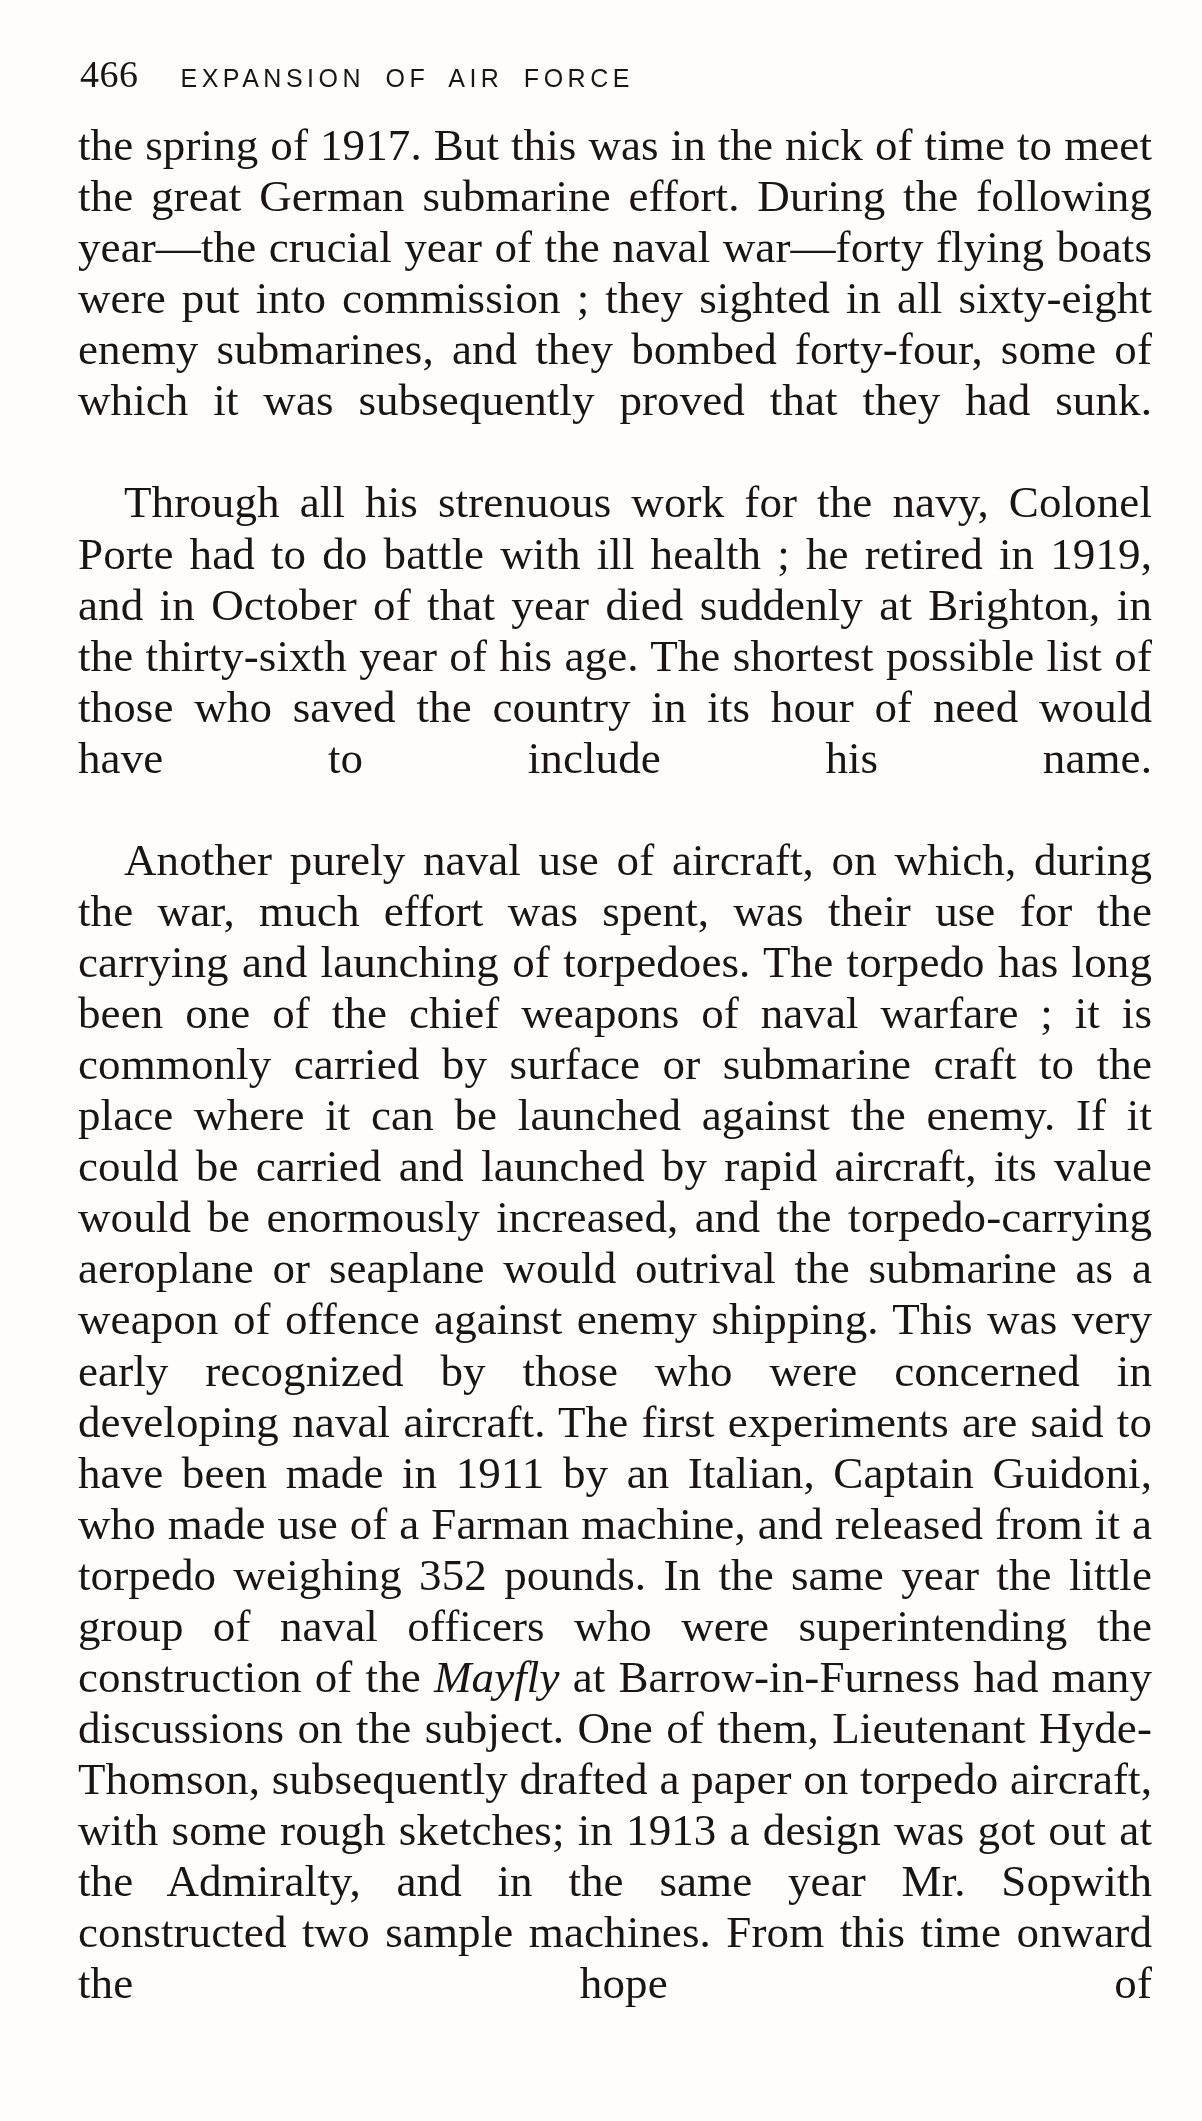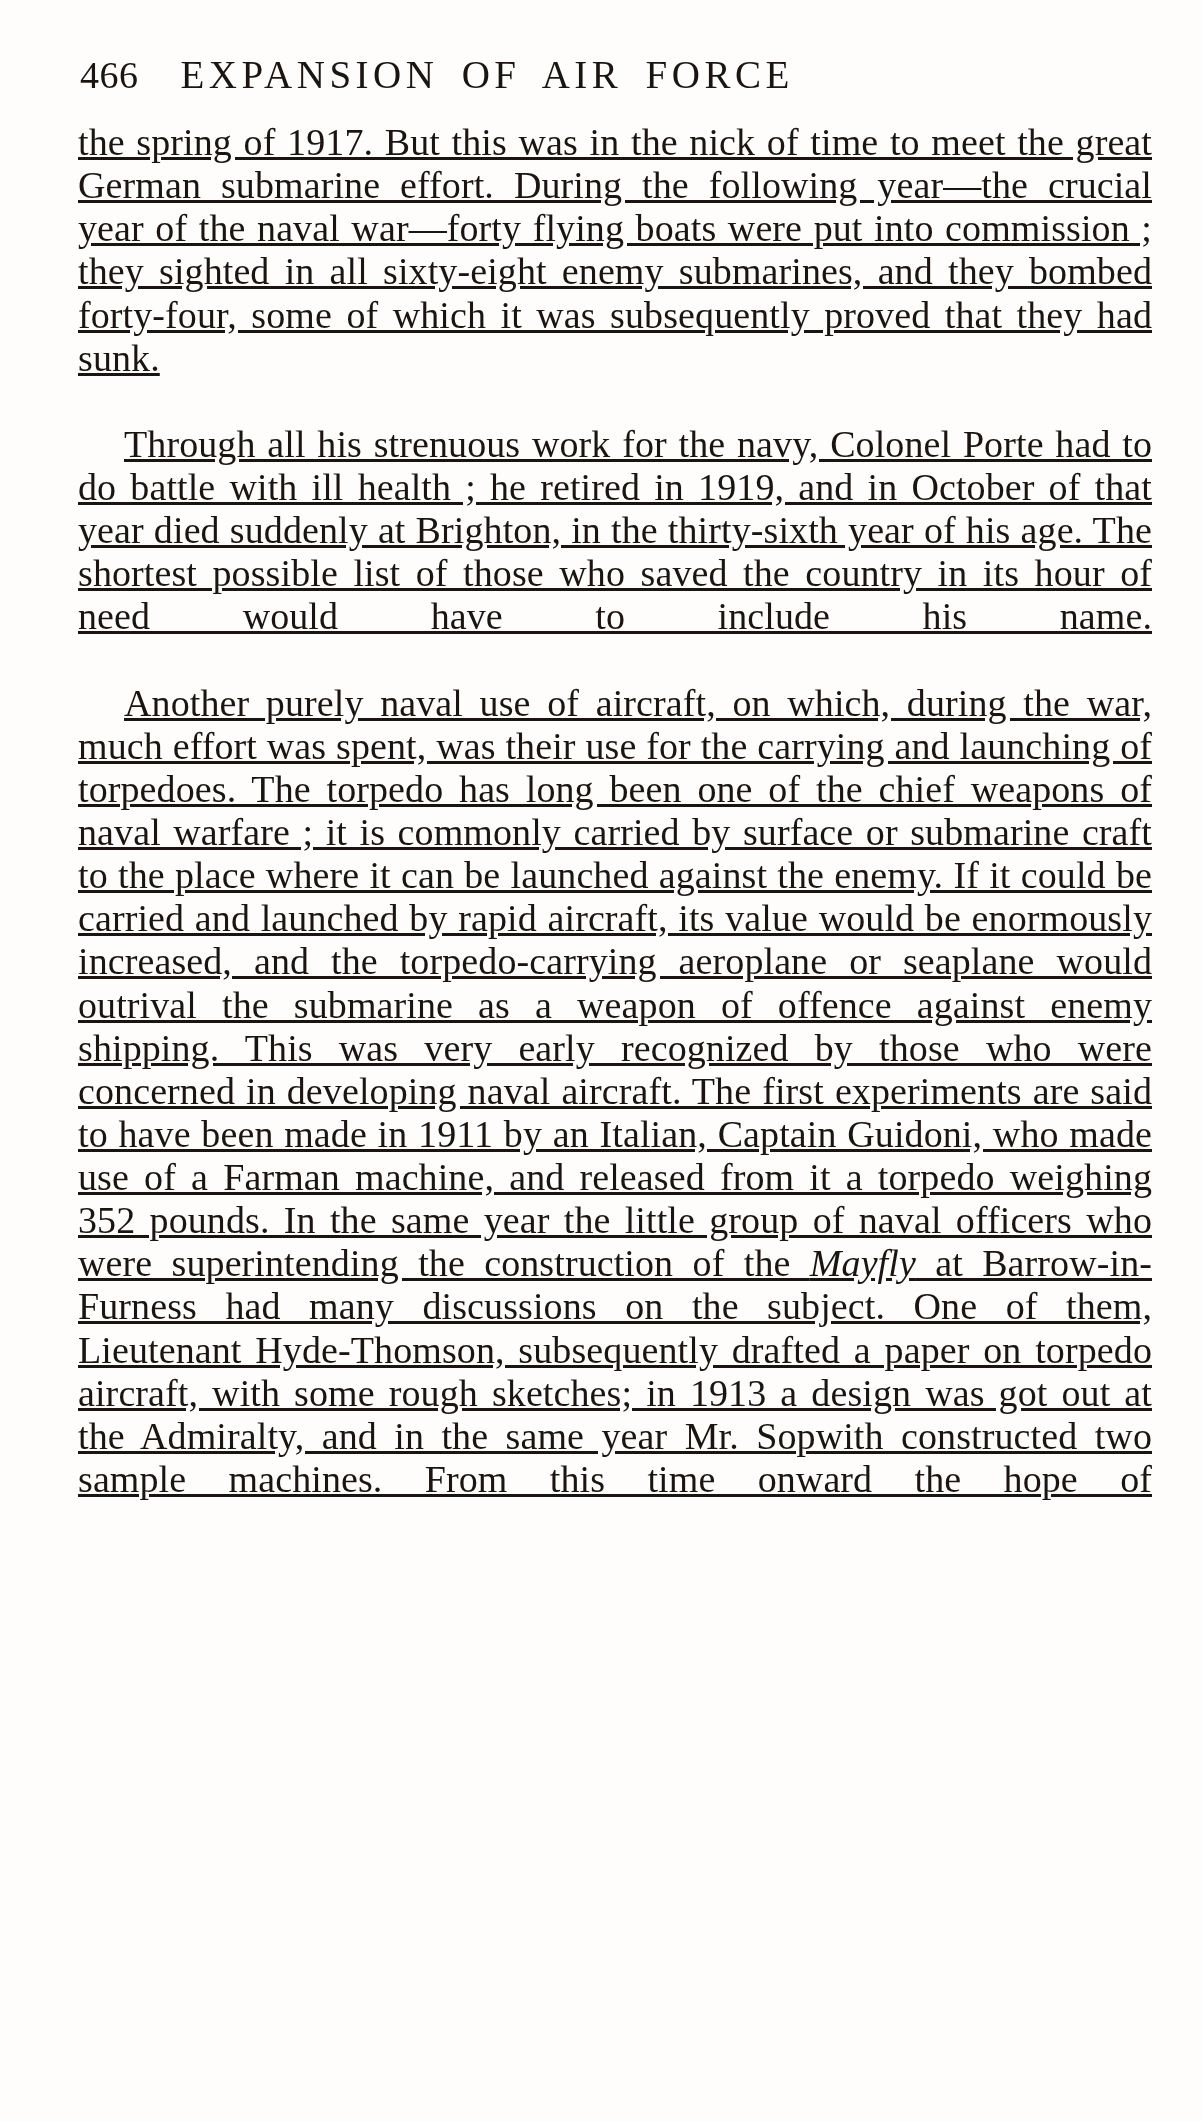--- a/index.html
+++ b/index.html
@@ -28,33 +28,32 @@
     margin: 0 0 24px 0;
     padding-left: 10px;
   }
   .folio {
     font-size: 38px;
     letter-spacing: 0.5px;
     margin-right: 42px;
     font-family: "Liberation Serif", serif;
   }
   .head-title {
-    font-size: 39px;
+    font-size: 25px;
     letter-spacing: 4.5px;
     word-spacing: 9px;
-    font-family: Liberation Serif, serif;
+    font-family: Liberation Sans, sans-serif;
   }
   .body-text {
-    font-size: 38px;
+    font-size: 45px;
     line-height: 1.135;
     text-align: justify;
     text-justify: inter-word;
     letter-spacing: 0.1px;
     padding: 0 4px 0 8px;
-    text-decoration: underline;
   }
   .body-text p {
     margin: 0;
     text-indent: 46px;
   }
   .body-text p.first {
     text-indent: 0;
   }
   .body-text p i {
     font-style: italic;

